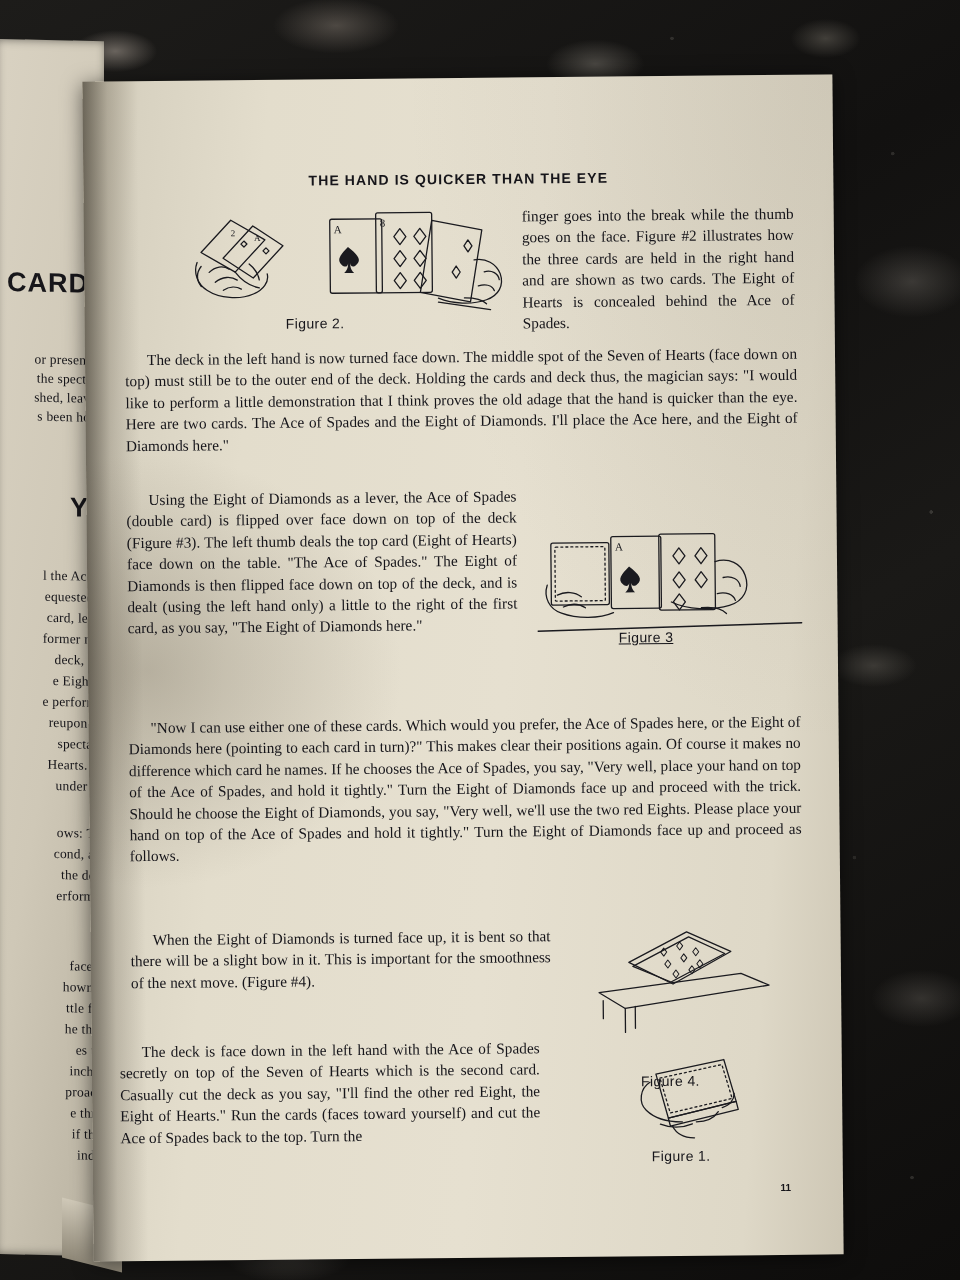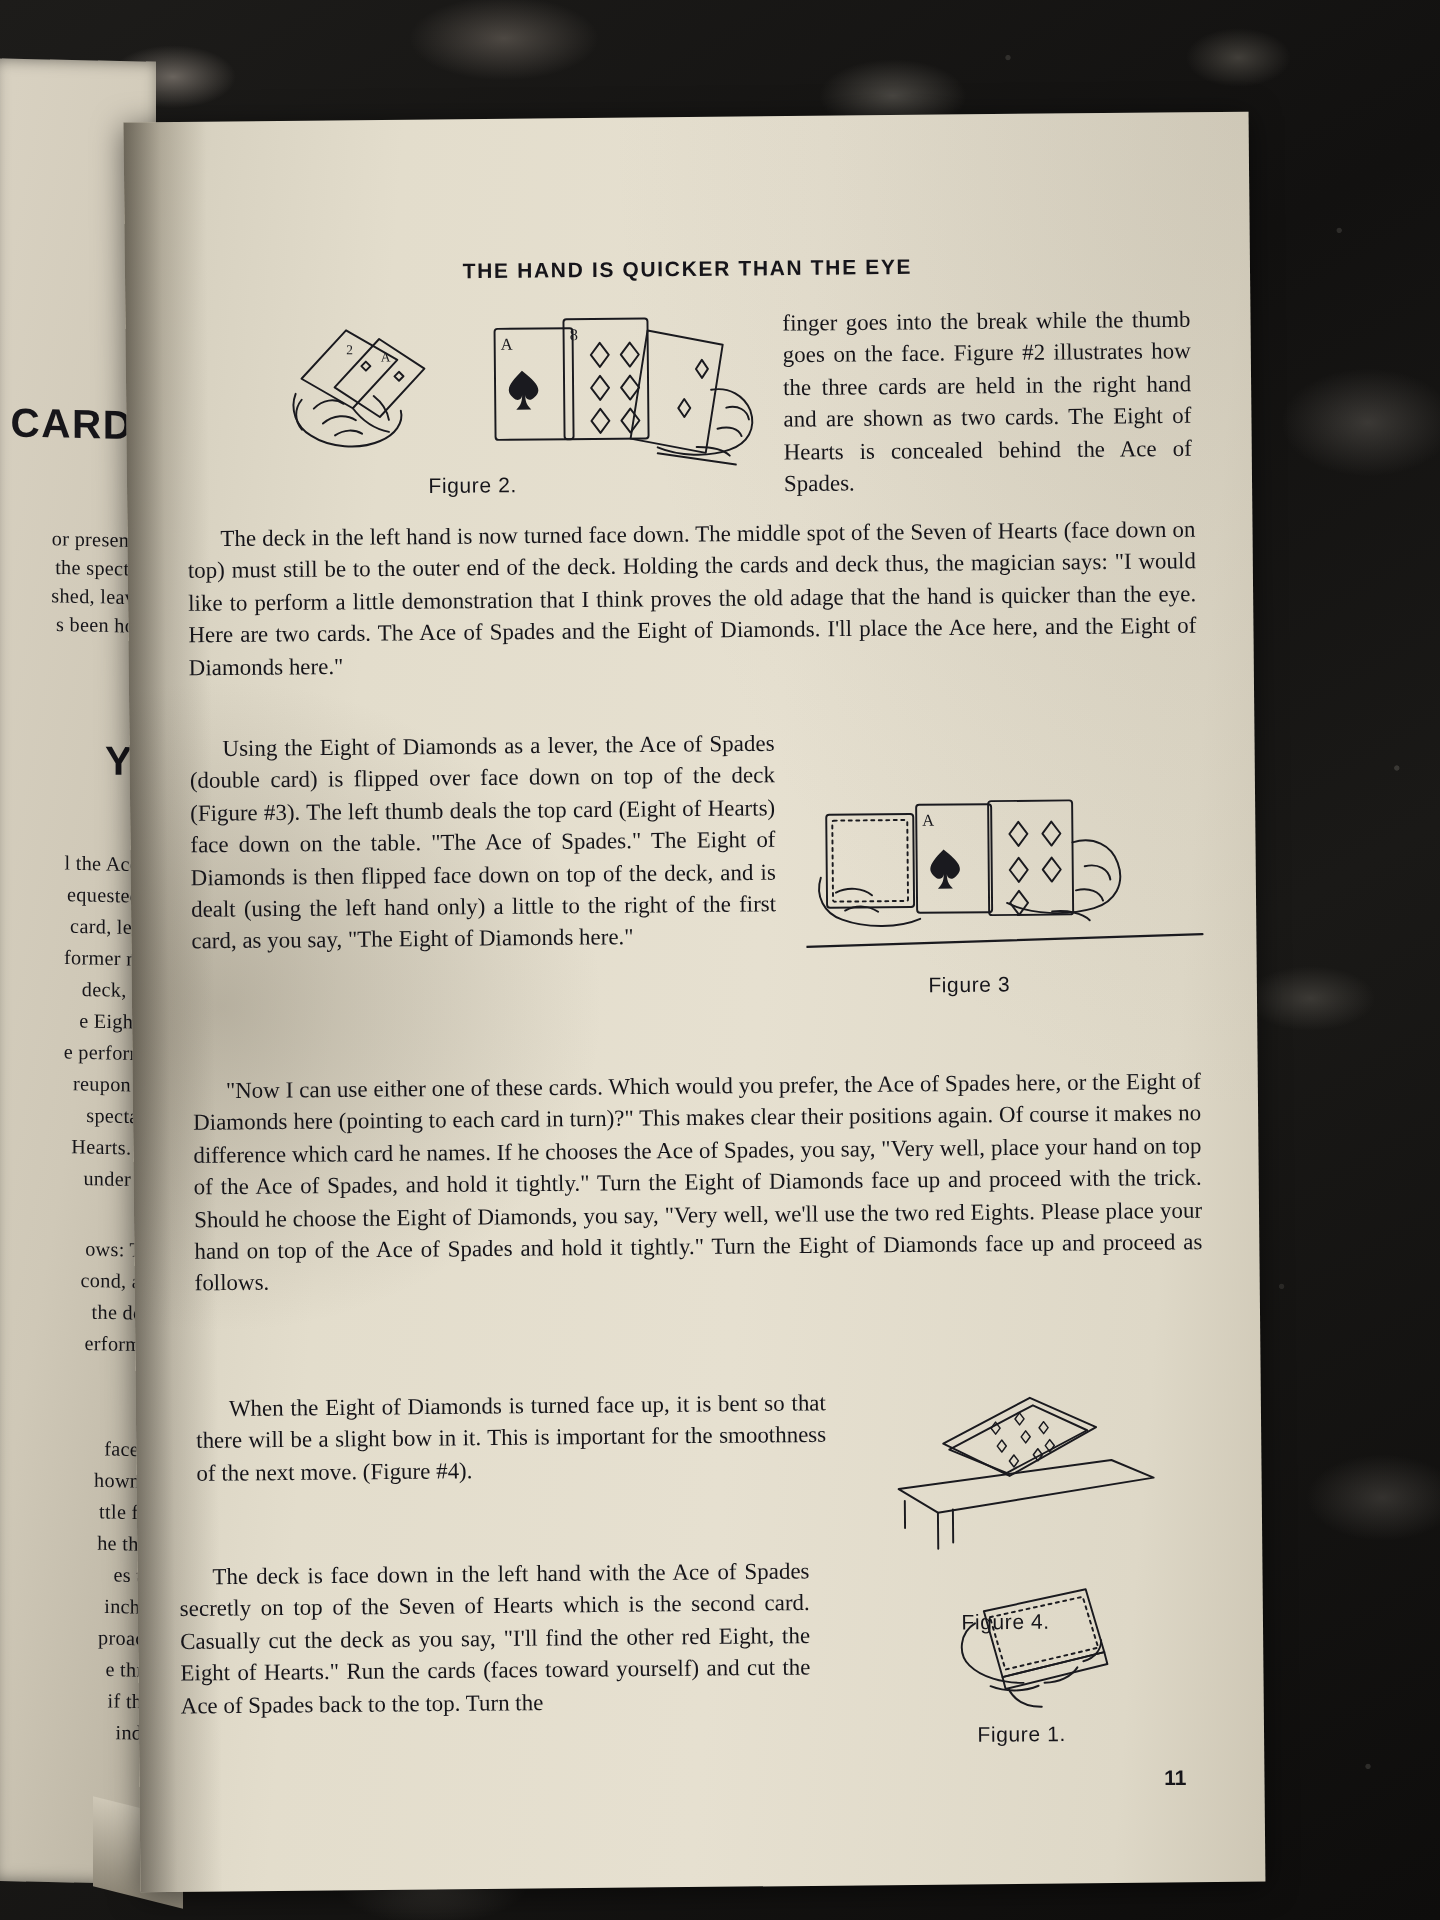--- a/index.html
+++ b/index.html
@@ -154,21 +154,21 @@
     font-family: "Liberation Sans", sans-serif;
     font-size: 14px;
     letter-spacing: 0.4px;
     padding-left: 21px;
   }
   .page-num {
     position: absolute;
     right: 52px;
     bottom: 62px;
     font-family: "Liberation Sans", sans-serif;
-    font-size: 14px;
+    font-size: 10px;
     font-weight: bold;
   }
   svg { display: block; }
   .fig { position: absolute; }
 </style>
 </head>
 <body>
 
 <div id="page">
 
@@ -298,21 +298,21 @@
 
             <path d="M178 30 c14 -4 26 2 30 14 c5 14 -2 26 -16 30 c-18 5 -42 4 -58 -4"></path>
             <path d="M186 46 c9 -2 16 2 17 9"></path>
             <path d="M180 62 c9 -2 16 1 18 7"></path>
             <path d="M164 76 c10 -1 20 1 25 6"></path>
 
             <path d="M0 98 L264 92" stroke-width="1.6"></path>
           </g>
         </svg>
       </div>
-      <div class="fig-cap" style="left:510px; top:572px;">Figure 3</div>
+      <div class="fig-cap" style="left:510px; top:553px;text-decoration:underline;">Figure 3</div>
 
       <div class="para indent" style="left:40px; top:636px; width:672px;">"Now I can use either one of these cards. Which would you prefer, the Ace of Spades here, or the Eight of Diamonds here (pointing to each card in turn)?" This makes clear their positions again. Of course it makes no difference which card he names. If he chooses the Ace of Spades, you say, "Very well, place your hand on top of the Ace of Spades, and hold it tightly." Turn the Eight of Diamonds face up and proceed with the trick. Should he choose the Eight of Diamonds, you say, "Very well, we'll use the two red Eights. Please place your hand on top of the Ace of Spades and hold it tightly." Turn the Eight of Diamonds face up and proceed as follows.</div>
 
       <div class="para indent" style="left:40px; top:848px; width:420px;">When the Eight of Diamonds is turned face up, it is bent so that there will be a slight bow in it. This is important for the smoothness of the next move. (Figure #4).</div>
 
       <div class="fig" style="left:500px; top:838px;">
         <svg width="190" height="130" viewBox="0 0 190 130">
           <g fill="none" stroke="#1a1a1f" stroke-width="1.3" stroke-linecap="round" stroke-linejoin="round">
 
             <path d="M38 48 L96 18 L140 38 L82 70 Z"></path>

